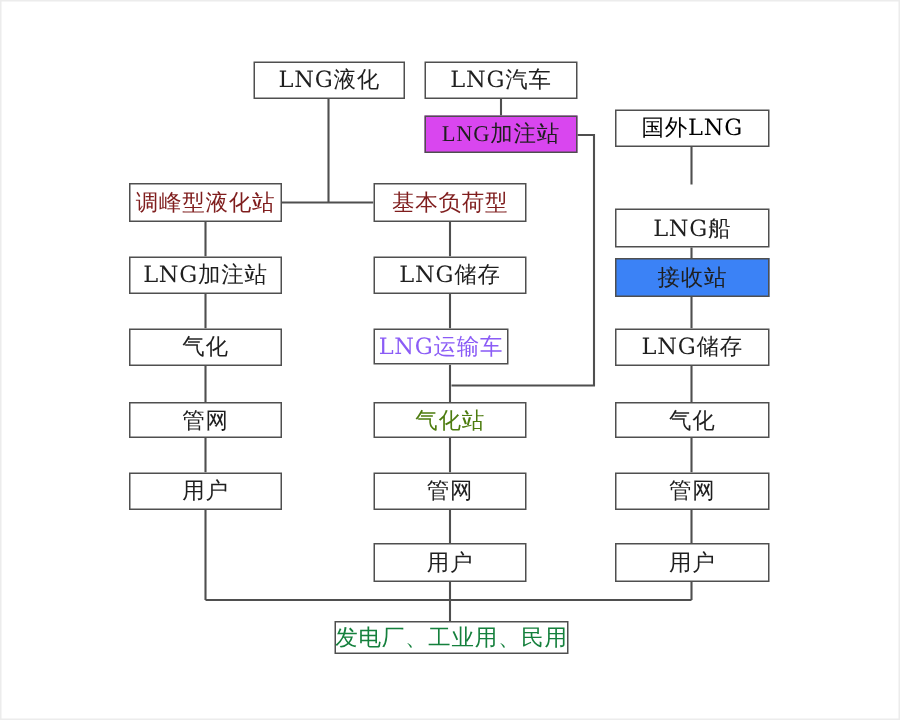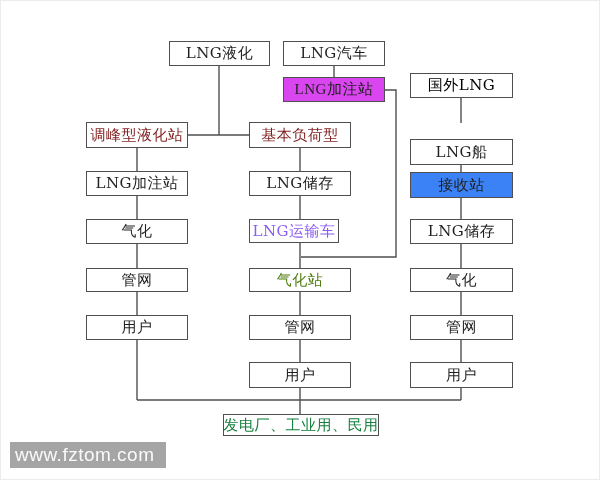--- a/index.html
+++ b/index.html
@@ -139,17 +139,14 @@
       </div>
       <div class="node" style="left: 410px; top: 362px; width: 103px; height: 26px; background: rgb(255, 255, 255); color: rgb(31, 31, 31);">
         <span>用户</span>
       </div>
       <div class="node" style="left: 223px; top: 414px; width: 156px; height: 22px; background: rgb(255, 255, 255); color: #15803d;">
         <span>发电厂、工业用、民用</span>
       </div>
     </div>
 
 
-  <div id="watermark" class="badge" style="background: rgb(165, 165, 165); color: rgb(250, 250, 250);">
-    <span>www.fztom.com</span>
-  </div>
 
 </div>
 
 </body></html>

